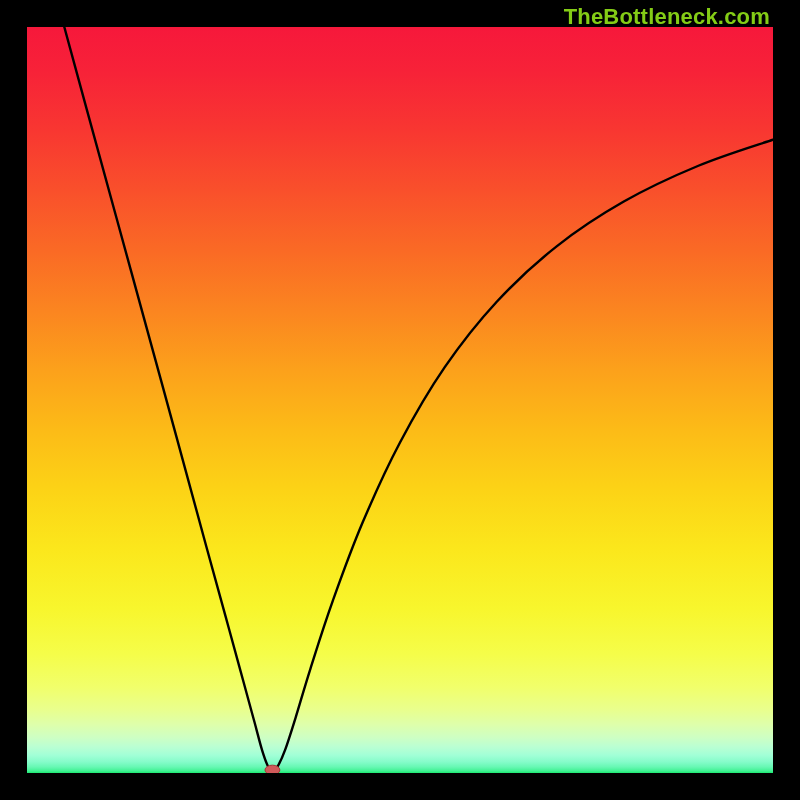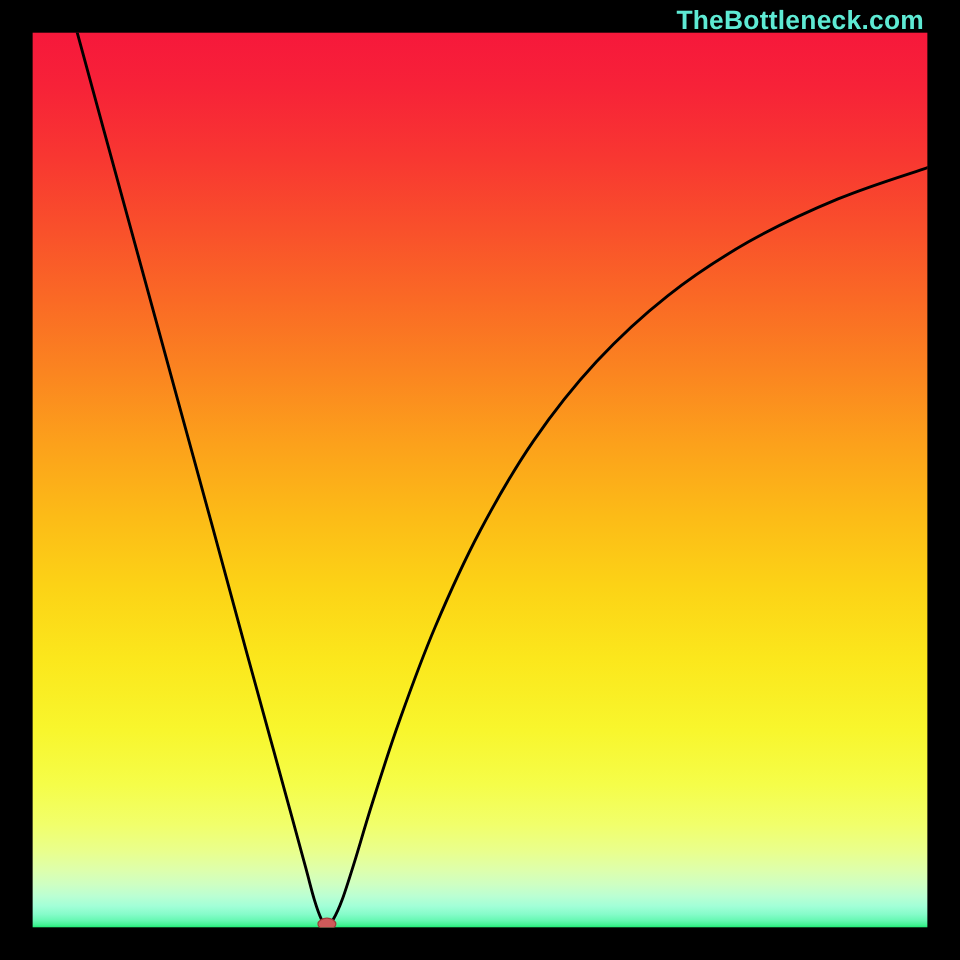--- a/index.html
+++ b/index.html
@@ -18,21 +18,21 @@
     height: 746px;
     background: #000;
   }
   .watermark {
     position: absolute;
     top: 4px;
     right: 30px;
     font-family: Arial, Helvetica, sans-serif;
     font-size: 22px;
     font-weight: 600;
-    color: #5eead4;
+    color: #84cc16;
     letter-spacing: 0.2px;
   }
   svg {
     display: block;
   }
 </style>
 </head>
 <body>
 
 <div class="frame">

